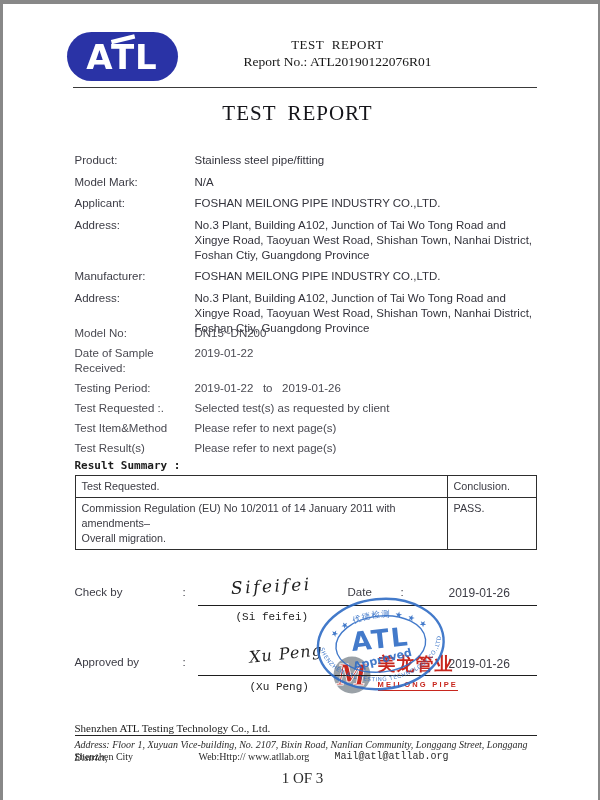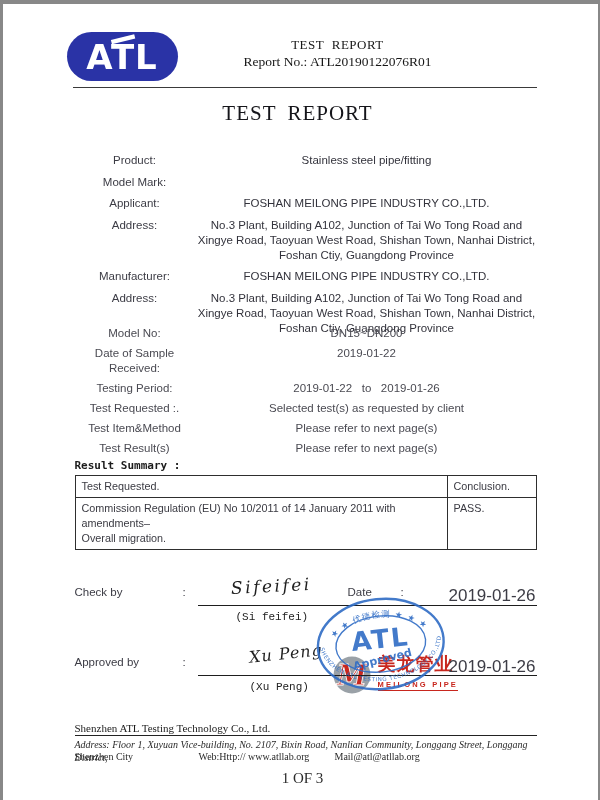--- a/index.html
+++ b/index.html
@@ -18,21 +18,21 @@
   .header-rule{position:absolute;left:70px;top:83px;width:464px;border-top:1.6px solid #3a3a3a;}
   
   .main-title{
     position:absolute;left:0;top:97px;width:590px;text-align:center;
     font-family:"Liberation Serif",serif;font-size:21px;color:#15151a;
     letter-spacing:1px;word-spacing:5px;
   }
   
   .info-block{position:absolute;left:72px;top:149px;width:464px;}
   .details-block{position:absolute;left:72px;top:322px;width:464px;}
-  .f-row{display:flex;margin-bottom:6.5px;text-align:center;}
+  .f-row{display:flex;margin-bottom:6.5px;}
   .details-block .f-row{margin-bottom:5px;}
   .f-label{flex:0 0 120px;font-size:11.5px;line-height:15px;color:#3c3c45;}
   .f-value{flex:1;font-size:11.5px;line-height:15px;color:#33333c;white-space:pre-wrap;}
   .details-block .f-label,.details-block .f-value{color:#4a4a52;}
   
   .rs-heading{
     position:absolute;left:72px;top:455px;
     font-family:"DejaVu Sans Mono",monospace;font-weight:bold;font-size:11px;color:#1c1c1c;
   }
   .rs-table{
@@ -43,42 +43,42 @@
   .rs-col-conclusion{width:76px;}
   
   .sig-label{position:absolute;font-size:11.5px;color:#3c3c45;}
   .sig-colon{position:absolute;font-size:11.5px;color:#3c3c45;}
   .sig-script{
     position:absolute;font-family:"DejaVu Serif",serif;font-style:italic;
     color:#1f1f1f;transform:rotate(-3deg);
   }
   .sig-line{position:absolute;border-top:1.2px solid #1e1e1e;}
   .sig-name{position:absolute;font-family:Liberation Mono, monospace;font-size:11px;color:#222;}
-  .sig-date{position:absolute;font-size:17px;color:#3c3c45;}
+  .sig-date{position:absolute;font-size:12px;color:#3c3c45;}
   
   .stamp{position:absolute;left:303px;top:588px;transform:rotate(-6deg);opacity:.9;pointer-events:none;}
   
   .meilong{position:absolute;left:329px;top:651px;display:flex;align-items:flex-start;}
   .ml-text{margin-left:6px;}
   .ml-cn{font-size:18px;font-weight:bold;color:#c8271e;letter-spacing:1px;line-height:18px;}
   .ml-en{font-size:7.5px;font-weight:bold;color:#c8271e;letter-spacing:2.2px;
          border-bottom:1.5px solid #c8271e;padding-bottom:1px;display:inline-block;margin-top:1px;}
   
   .ft-company{
     position:absolute;left:72px;top:718px;width:462px;
     font-family:"Liberation Serif",serif;font-size:11px;color:#1b1b1b;
     border-bottom:1.4px solid #222;padding-bottom:1px;
   }
   .ft-address{
     position:absolute;left:72px;top:734px;width:478px;
     font-family:"Liberation Serif",serif;font-size:10px;color:#2a2a2a;line-height:13px;font-style:italic;
   }
   .ft-city{position:absolute;left:72px;top:747px;font-family:"Liberation Serif",serif;font-size:10px;color:#2a2a2a;}
   .ft-web{position:absolute;left:196px;top:747px;font-family:"Liberation Serif",serif;font-size:10px;color:#2a2a2a;}
-  .ft-mail{position:absolute;left:332px;top:747px;font-family:Liberation Serif, serif;font-size:10px;color:#2a2a2a;}
+  .ft-mail{position:absolute;left:332px;top:747px;font-family:Liberation Mono, monospace;font-size:10px;color:#2a2a2a;}
   .ft-page{
     position:absolute;left:0;top:766px;width:600px;text-align:center;
     font-family:"Liberation Serif",serif;font-size:15px;color:#2a2a2a;
   }
 </style>
 </head>
 <body>
 
 <div class="page">
 
@@ -98,20 +98,21 @@
 
   <div class="main-title">TEST REPORT</div>
 
   <div class="info-block">
     <div class="f-row">
       <div class="f-label">Product:</div>
       <div class="f-value">Stainless steel pipe/fitting</div>
     </div>
     <div class="f-row">
       <div class="f-label">Model Mark:</div>
+      <div class="f-value">N/A</div>
     </div>
     <div class="f-row">
       <div class="f-label">Applicant:</div>
       <div class="f-value">FOSHAN MEILONG PIPE INDUSTRY CO.,LTD.</div>
     </div>
     <div class="f-row">
       <div class="f-label">Address:</div>
       <div class="f-value">No.3 Plant, Building A102, Junction of Tai Wo Tong Road and Xingye Road, Taoyuan West Road, Shishan Town, Nanhai District, Foshan Ctiy, Guangdong Province</div>
     </div>
     <div class="f-row">

